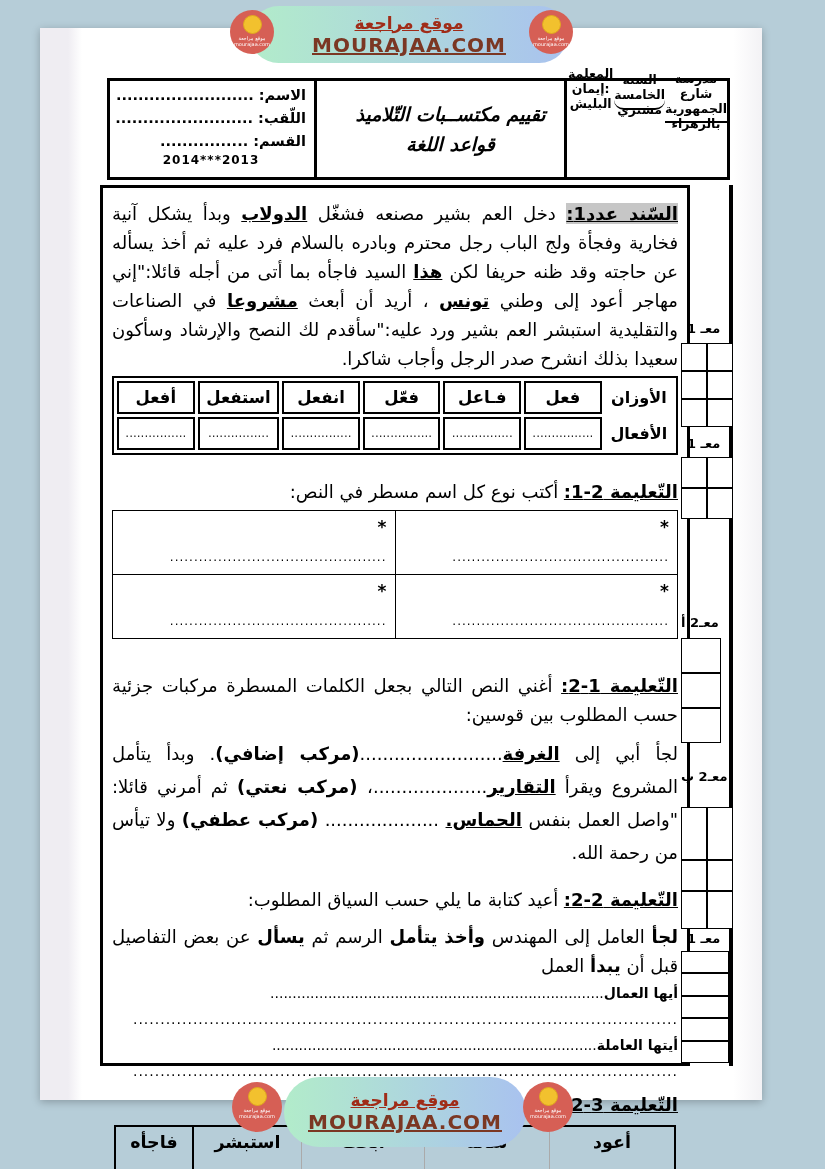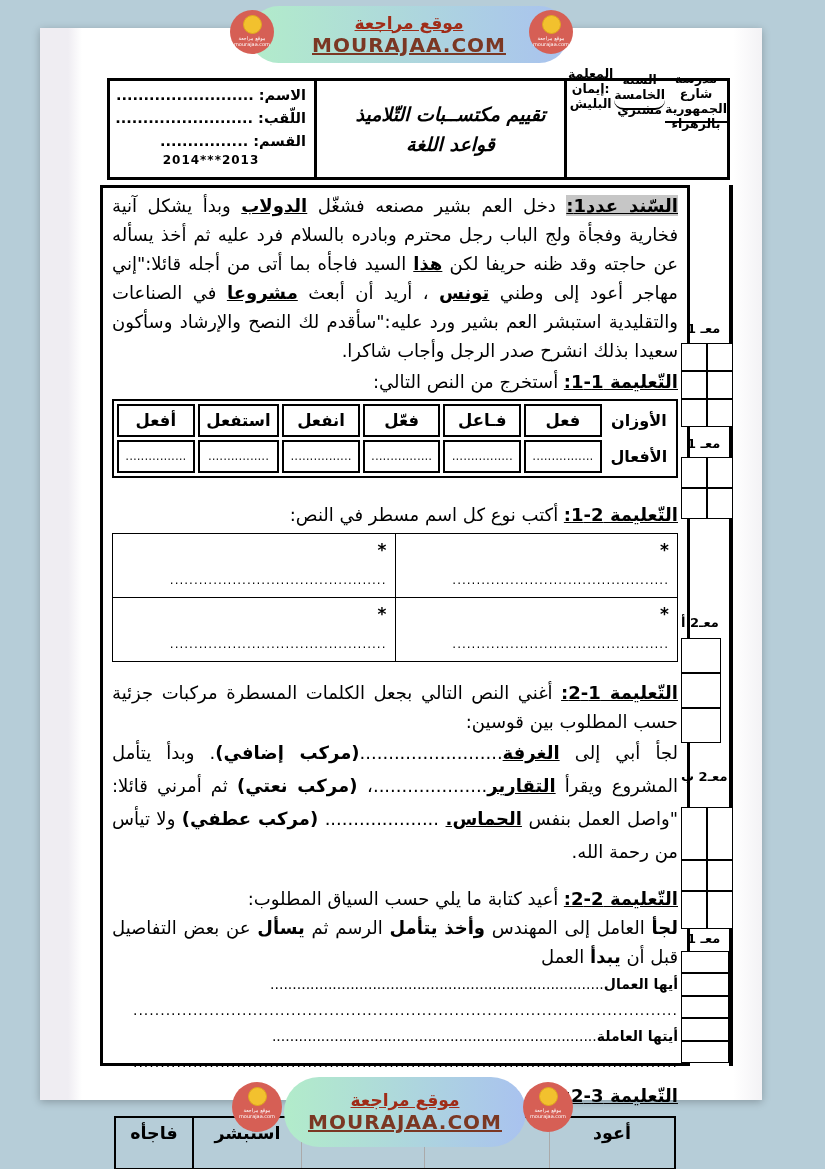--- a/index.html
+++ b/index.html
@@ -33,21 +33,21 @@
   .srow{font-size:12.5px;font-weight:bold;text-align:center;display:flex;flex-direction:column;justify-content:center;}
   .srow1{height:40px;border-bottom:2px solid #000;}
   .srow2{height:27px;border-bottom:2px solid #000;border-radius:10px;}
   .srow3{height:14px;}
   .title-line{font-size:19px;font-weight:bold;font-style:italic;line-height:30px;margin-left:20px;}
   .nline{font-size:14.5px;font-weight:bold;line-height:23px;white-space:nowrap;overflow:hidden;}
   .nyear{font-size:12px;font-weight:bold;text-align:center;letter-spacing:1px;}
   
   .mainbox{position:absolute;left:100px;top:185px;width:590px;height:881px;border:3px solid #000;
            box-sizing:border-box;background:#fff;padding:3px 9px 0 9px;font-size:18px;line-height:29px;}
-  .para{text-align:justify;text-justify:inter-word;}
+  .para{text-align:justify;text-justify:inter-word;margin-top:8px;}
   .seg-n{font-weight:normal;}
   .seg-b{font-weight:bold;}
   .seg-bu{font-weight:bold;text-decoration:underline;}
   .seg-hl{font-weight:bold;text-decoration:underline;background:#c6c6c6;}
   .sech{margin-top:2px;}
   
   .wazn{width:100%;border:2px solid #000;border-collapse:separate;border-spacing:3px;margin:3px 0 2px 0;}
   .wazn td{border:2px solid #000;text-align:center;font-weight:bold;font-size:16.5px;height:27px;padding:0 2px;}
   .wazn td.lbl{border:none;font-size:16px;}
   .wazn td.dots{font-weight:normal;font-size:12px;color:#222;letter-spacing:0;}
@@ -109,21 +109,20 @@
       <div class="nline"><span>اللّقب:</span> <span>..............................</span></div>
       <div class="nline"><span>القسم:</span> <span>................</span></div>
       <div class="nyear" dir="ltr">2014***2013</div>
     </div>
   </div>
 
   <div class="mainbox rtl">
 
     <div class="para"><span class="seg-hl">السّند عدد1:</span><span class="seg-n"> دخل العم بشير مصنعه فشغّل </span><span class="seg-bu">الدولاب</span><span class="seg-n"> وبدأ يشكل آنية فخارية وفجأة ولج الباب رجل محترم وبادره بالسلام فرد عليه ثم أخذ يسأله عن حاجته وقد ظنه حريفا لكن </span><span class="seg-bu">هذا</span><span class="seg-n"> السيد فاجأه بما أتى من أجله قائلا:"إني مهاجر أعود إلى وطني </span><span class="seg-bu">تونس</span><span class="seg-n"> ، أريد أن أبعث </span><span class="seg-bu">مشروعا</span><span class="seg-n"> في الصناعات والتقليدية استبشر العم بشير ورد عليه:"سأقدم لك النصح والإرشاد وسأكون سعيدا بذلك انشرح صدر الرجل وأجاب شاكرا.</span></div>
 
-    <div class="sech para"><span class="seg-bu">التّعليمة 1-1:</span><span class="seg-n"> أستخرج من النص التالي:</span></div>
 
     <table class="wazn">
       <tbody>
       <tr>
         <td class="lbl">الأوزان</td>
         <td>فعل</td>
         <td>فـاعل</td>
         <td>فعّل</td>
         <td>انفعل</td>
         <td>استفعل</td>
@@ -161,21 +160,21 @@
           <div class="tdots">.............................................</div>
         </td>
         <td>
           <span class="star">*</span>
           <div class="tdots">.............................................</div>
         </td>
       </tr>
       </tbody>
     </table>
 
-    <div class="sech para" style="margin-top:16px;"><span class="seg-bu">التّعليمة 1-2:</span><span class="seg-n"> أغني النص التالي بجعل الكلمات المسطرة مركبات جزئية حسب المطلوب بين قوسين:</span></div>
+    <div class="sech para" style="margin-top:32px;"><span class="seg-bu">التّعليمة 1-2:</span><span class="seg-n"> أغني النص التالي بجعل الكلمات المسطرة مركبات جزئية حسب المطلوب بين قوسين:</span></div>
     <div class="para" style="line-height:33px;"><span class="seg-n">لجأ أبي إلى </span><span class="seg-bu">الغرفة</span><span class="seg-n">.........................</span><span class="seg-b">(مركب إضافي)</span><span class="seg-n">. وبدأ يتأمل المشروع ويقرأ </span><span class="seg-bu">التقارير</span><span class="seg-n">....................،</span><span class="seg-b"> (مركب نعتي)</span><span class="seg-n"> ثم أمرني قائلا: "واصل العمل بنفس </span><span class="seg-bu">الحماس.</span><span class="seg-n"> .................... </span><span class="seg-b">(مركب عطفي)</span><span class="seg-n"> ولا تيأس من رحمة الله.</span></div>
 
     <div class="sech para" style="margin-top:16px;"><span class="seg-bu">التّعليمة 2-2:</span><span class="seg-n"> أعيد كتابة ما يلي حسب السياق المطلوب:</span></div>
     <div class="para"><span class="seg-b">لجأ</span><span class="seg-n"> العامل إلى المهندس </span><span class="seg-b">وأخذ</span><span class="seg-n"> </span><span class="seg-b">يتأمل</span><span class="seg-n"> الرسم ثم </span><span class="seg-b">يسأل</span><span class="seg-n"> عن بعض التفاصيل قبل أن </span><span class="seg-b">يبدأ</span><span class="seg-n"> العمل</span></div>
     <div class="dotline"><span class="seg-b">أيها العمال</span><span class="seg-n">...........................................................................</span></div>
     <div class="dotline">....................................................................................................</div>
     <div class="dotline"><span class="seg-b">أيتها العاملة</span><span class="seg-n">.........................................................................</span></div>
     <div class="dotline">....................................................................................................</div>
 
     <div class="sech para" style="margin-top:6px;"><span class="seg-bu">التّعليمة 3-2:</span><span class="seg-n"> أضع في إطــار كل فعل مهموز :</span></div>

